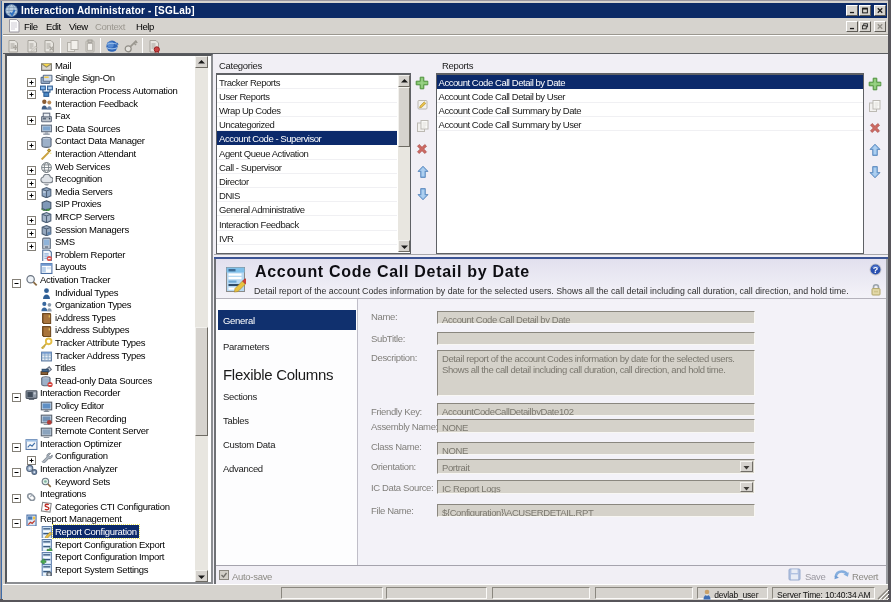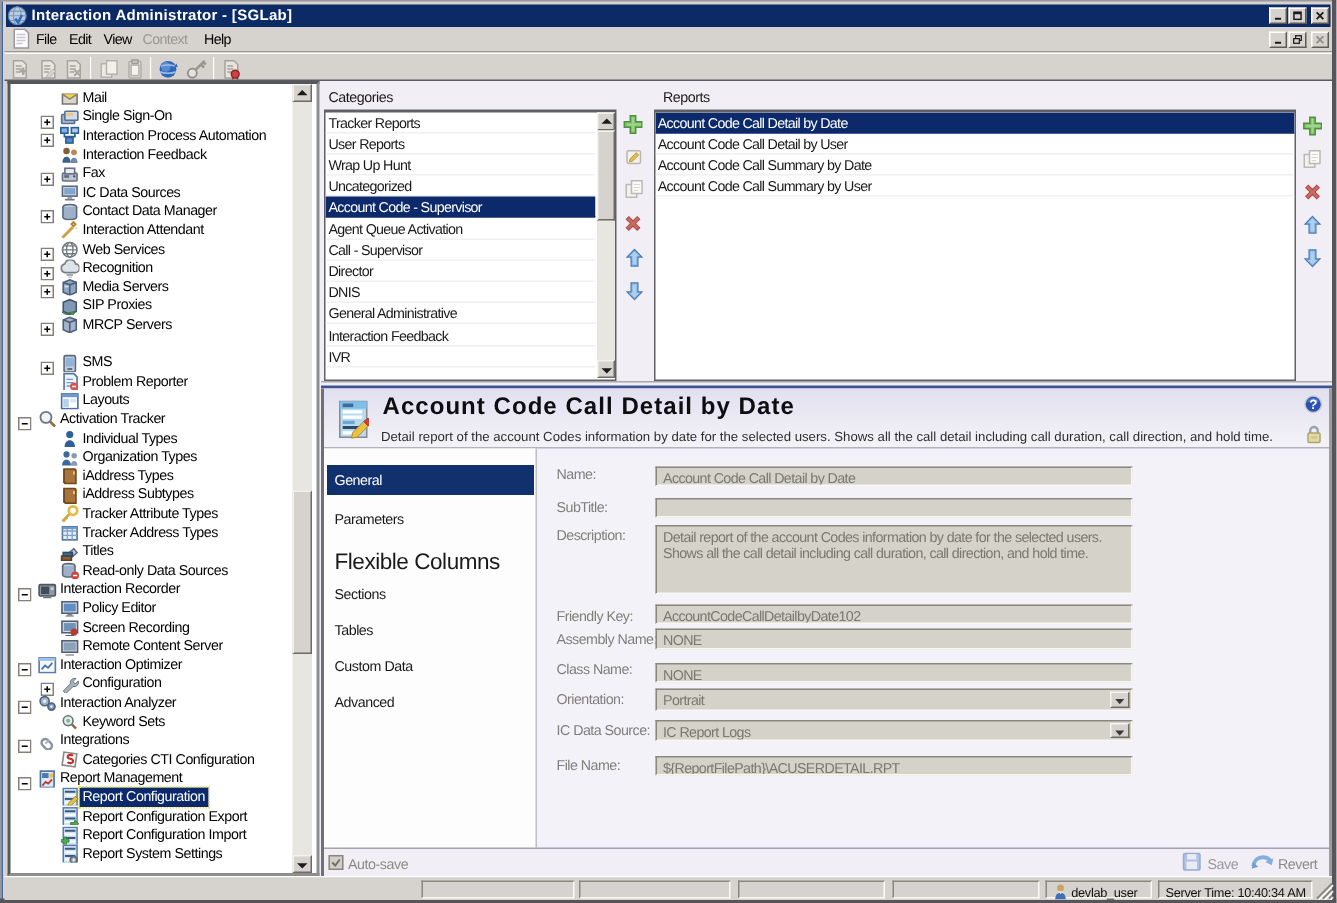--- a/index.html
+++ b/index.html
@@ -248,20 +248,33 @@
             </svg></span>
           <span class="tlab" style="left:48px">MRCP Servers</span>
         </div>
         <div class="trow" style="top:140.8px">
           <span style="position:absolute;left:33px;top:0px"><svg width="13" height="12" viewBox="0 0 12 11" preserveAspectRatio="none">
               <path d="M2 3.2l4-1.6 4 1.6v5.6L6 10.4 2 8.8z" fill="#7f98b8" stroke="#44546a"></path>
               <path d="M1.2 9.2c2 1.8 4.2 1.9 5.4 1.4l-0.8-1.2 3.6-0.4-1.8 3z" fill="#4f9e4f" stroke="#2f6e30" stroke-width="0.5"></path>
             </svg></span>
           <span class="tlab" style="left:48px">SIP Proxies</span>
         </div>
+        <div class="trow" style="top:166.0px">
+          <span style="position:absolute;left:20px;top:2px"><svg width="9" height="9" viewBox="0 0 9 9">
+              <rect x="0.5" y="0.5" width="8" height="8" fill="#fff" stroke="#848078"></rect>
+              <path d="M2.5 4.5h4" stroke="#000" stroke-width="1"></path>
+              <path d="M4.5 2.5v4" stroke="#000" stroke-width="1"></path>
+            </svg></span>
+          <span style="position:absolute;left:33px;top:0px"><svg width="13" height="12" viewBox="0 0 12 11" preserveAspectRatio="none">
+              <path d="M2 3l4-1.6 4 1.6v6L6 10.8 2 9z" fill="#97a9bf" stroke="#4e6077"></path>
+              <path d="M2 3l4 1.5 4-1.5M6 4.5v6.2" stroke="#4e6077" fill="none"></path>
+              <circle cx="8.3" cy="8.6" r="1.6" fill="#5f84ad"></circle>
+            </svg></span>
+          <span class="tlab" style="left:48px">Session Managers</span>
+        </div>
         <div class="trow" style="top:178.6px">
           <span style="position:absolute;left:20px;top:2px"><svg width="9" height="9" viewBox="0 0 9 9">
               <rect x="0.5" y="0.5" width="8" height="8" fill="#fff" stroke="#848078"></rect>
               <path d="M2.5 4.5h4" stroke="#000" stroke-width="1"></path>
               <path d="M4.5 2.5v4" stroke="#000" stroke-width="1"></path>
             </svg></span>
           <span style="position:absolute;left:33px;top:0px"><svg width="13" height="12" viewBox="0 0 12 11" preserveAspectRatio="none">
               <rect x="2.5" y="1" width="7" height="10" rx="1" fill="#c5cdd8" stroke="#5d6a7c"></rect>
               <rect x="3.5" y="2.4" width="5" height="5.2" fill="#8fb3d9"></rect>
               <rect x="4.5" y="8.6" width="3" height="1.2" fill="#5d6a7c"></rect>
@@ -532,21 +545,21 @@
 <div style="position:absolute;left:195px;top:570px;width:13px;height:12px;background:#d6d3ce;border:1px solid;border-color:#f2f1ed #6e6b64 #6e6b64 #f2f1ed;box-sizing:border-box;line-height:0;text-align:center"><svg width="11" height="11" viewBox="0 0 11 11">
         <path d="M2 4.5L5.5 8 9 4.5z" fill="#1a1a1a"></path>
       </svg></div>
 
 <div class="abs" style="left:219px;top:60px;font-size:9.5px;letter-spacing:-0.3px;color:#1a1a1a">Categories</div>
 <div class="abs" style="left:216px;top:72.5px;width:195px;height:181px;background:#fff;border:1px solid #5f6165;border-top-width:2px"></div>
 <div class="abs" style="left:217px;top:74.5px;width:180px;height:177.5px;overflow:hidden">
       <div style="position:relative;height:100%">
         <div class="lrow" style="top:0.0px">Tracker Reports</div>
         <div class="lrow" style="top:14.2px">User Reports</div>
-        <div class="lrow" style="top:28.4px">Wrap Up Hunt</div>
+        <div class="lrow" style="top:28.4px">Wrap Up Codes</div>
         <div class="lrow" style="top:42.6px">Uncategorized</div>
         <div class="lrow sel" style="top:56.8px">Account Code - Supervisor</div>
         <div class="lrow" style="top:71.0px">Agent Queue Activation</div>
         <div class="lrow" style="top:85.2px">Call - Supervisor</div>
         <div class="lrow" style="top:99.4px">Director</div>
         <div class="lrow" style="top:113.6px">DNIS</div>
         <div class="lrow" style="top:127.8px">General Administrative</div>
         <div class="lrow" style="top:142.0px">Interaction Feedback</div>
         <div class="lrow" style="top:156.2px">IVR</div>
         <div class="lrow" style="top:175.0px">Queue / Hunt</div>
@@ -689,21 +702,21 @@
     <div class="inp" style="top:441.5px;height:13.5px">NONE</div>
     <div class="flab" style="top:460.5px">Orientation:</div>
     <div class="inp" style="top:459px;height:14.5px">Portrait<div style="position:absolute;right:1px;top:1px;bottom:1px;width:13px;background:#d6d3ce;border:1px solid;border-color:#f5f4f0 #706d66 #706d66 #f5f4f0;line-height:0"><svg width="11" height="11" viewBox="0 0 11 11">
           <path d="M2.5 4h6L5.5 7.5z" fill="#3c3a36"></path>
         </svg></div></div>
     <div class="flab" style="top:482px">IC Data Source:</div>
     <div class="inp" style="top:479.5px;height:14.5px">IC Report Logs<div style="position:absolute;right:1px;top:1px;bottom:1px;width:13px;background:#d6d3ce;border:1px solid;border-color:#f5f4f0 #706d66 #706d66 #f5f4f0;line-height:0"><svg width="11" height="11" viewBox="0 0 11 11">
           <path d="M2.5 4h6L5.5 7.5z" fill="#3c3a36"></path>
         </svg></div></div>
     <div class="flab" style="top:505px">File Name:</div>
-    <div class="inp" style="top:503.5px;height:13.5px">${ReportFilePath}\ACUSERDETAIL.RPT</div>
+    <div class="inp" style="top:503.5px;height:13.5px">${Configuration}\ACUSERDETAIL.RPT</div>
 
 <div class="abs" style="left:216px;top:564.5px;width:670px;height:1px;background:#a5a3ad"></div>
 <div class="abs" style="left:216px;top:565.5px;width:670px;height:18.5px;background:#f1eff5"></div>
 <div class="abs" style="left:219px;top:570px;width:10px;height:10px;background:#d2cfc8;border:1px solid #8a877f;line-height:0"><svg width="8" height="8" viewBox="0 0 8 8">
         <path d="M1.5 4l2 2 3-4" stroke="#6f6d68" stroke-width="1.3" fill="none"></path>
       </svg></div>
 <div class="abs" style="left:232px;top:571px;font-size:9.5px;letter-spacing:-0.3px;color:#8c8a84">Auto-save</div>
 <div class="abs" style="left:788px;top:568px;line-height:0;opacity:0.75"><svg width="13" height="13" viewBox="0 0 13 13">
         <rect x="1" y="1" width="11" height="11" rx="1" fill="#9db4dc" stroke="#7b95c2"></rect>
         <rect x="3.4" y="1.4" width="6.2" height="3.6" fill="#e7ecf5"></rect>

